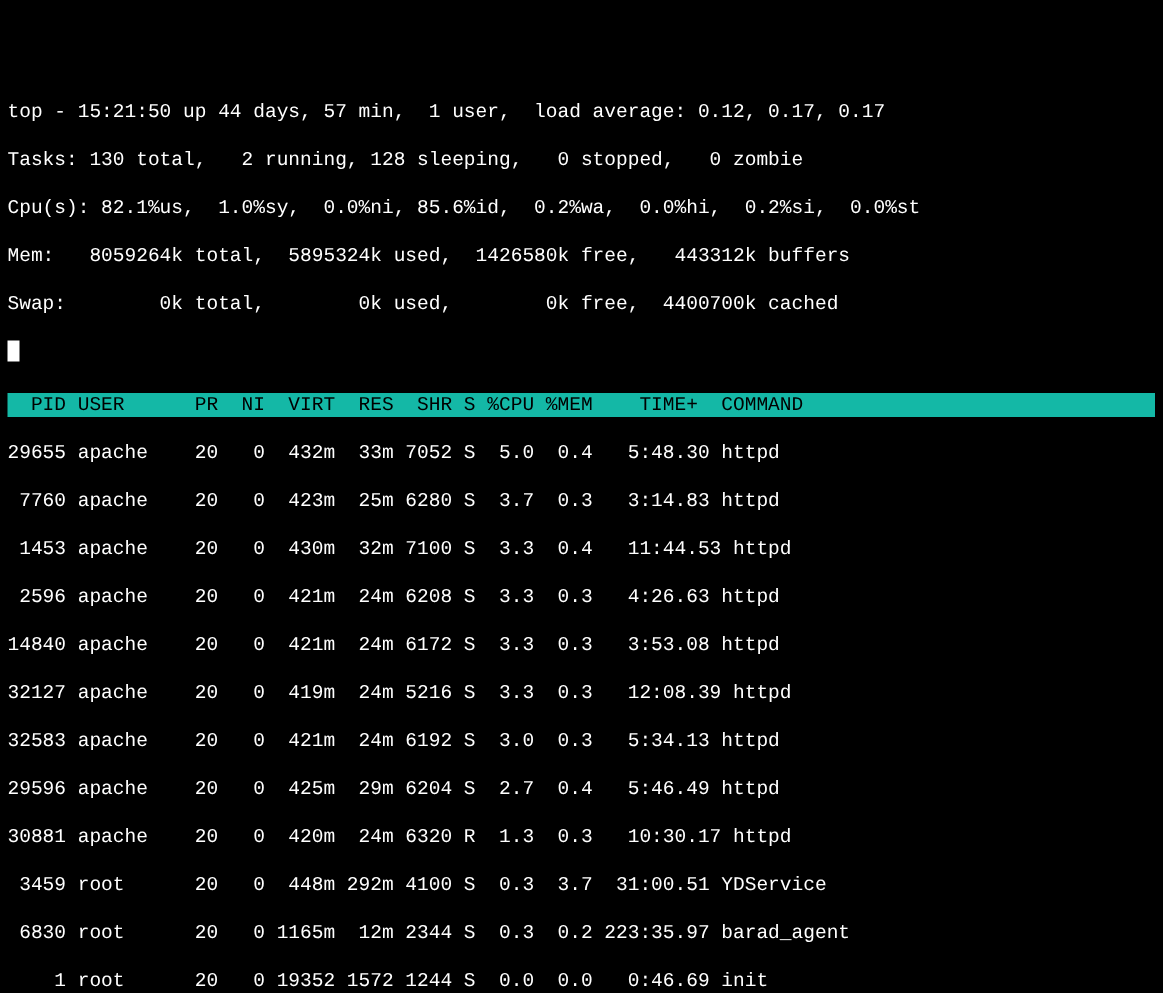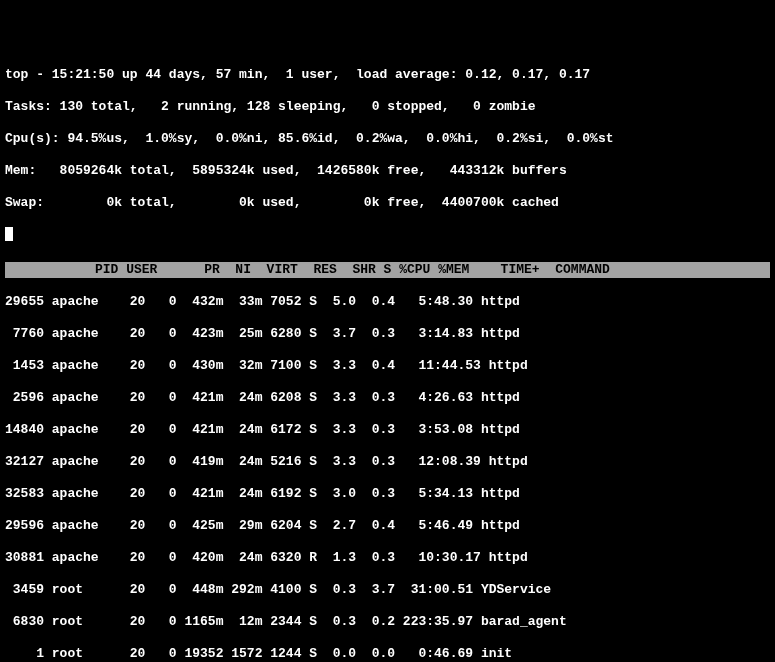--- a/index.html
+++ b/index.html
@@ -1,50 +1,49 @@
 <!DOCTYPE html>
 <html><head>
   <meta charset="utf-8">
   <style>
-    * { margin: 0; padding: 0; box-sizing: border-box; font-weight: bold; }
+    * { margin: 0; padding: 0; box-sizing: border-box; }
     body {
       background: #000;
       color: #fff;
       font-family: "Menlo", "Consolas", "Courier New", monospace;
       font-size: 13px;
       line-height: 16px;
       white-space: pre;
       padding: 3px 5px;
       width: 775px;
       height: 662px;
       overflow: hidden;
     }
     .line { display: block; }
     .header-row {
-      background: #a3a3a3;
+      background: #14b8a6;
       color: #000;
       display: block;
-      text-align: center;
     }
     .cursor {
       background: #fff;
       color: #000;
       display: inline-block;
       width: 8px;
       height: 14px;
     }
   </style>
 </head>
 <body>
 
 
 
 <span class="line">top - 15:21:50 up 44 days, 57 min,  1 user,  load average: 0.12, 0.17, 0.17</span>
 <span class="line">Tasks: 130 total,   2 running, 128 sleeping,   0 stopped,   0 zombie</span>
-<span class="line">Cpu(s): 94.5%us,  1.0%sy,  0.0%ni, 85.6%id,  0.2%wa,  0.0%hi,  0.2%si,  0.0%st</span>
+<span class="line">Cpu(s): 82.1%us,  1.0%sy,  0.0%ni, 85.6%id,  0.2%wa,  0.0%hi,  0.2%si,  0.0%st</span>
 <span class="line">Mem:   8059264k total,  5895324k used,  1426580k free,   443312k buffers</span>
 <span class="line">Swap:        0k total,        0k used,        0k free,  4400700k cached</span>
 <span class="line"><span class="cursor"></span></span>
 <span class="header-row">  PID USER      PR  NI  VIRT  RES  SHR S %CPU %MEM    TIME+  COMMAND           </span>
 <span class="line">29655 apache    20   0  432m  33m 7052 S  5.0  0.4   5:48.30 httpd</span>
 <span class="line"> 7760 apache    20   0  423m  25m 6280 S  3.7  0.3   3:14.83 httpd</span>
 <span class="line"> 1453 apache    20   0  430m  32m 7100 S  3.3  0.4   11:44.53 httpd</span>
 <span class="line"> 2596 apache    20   0  421m  24m 6208 S  3.3  0.3   4:26.63 httpd</span>
 <span class="line">14840 apache    20   0  421m  24m 6172 S  3.3  0.3   3:53.08 httpd</span>
 <span class="line">32127 apache    20   0  419m  24m 5216 S  3.3  0.3   12:08.39 httpd</span>

